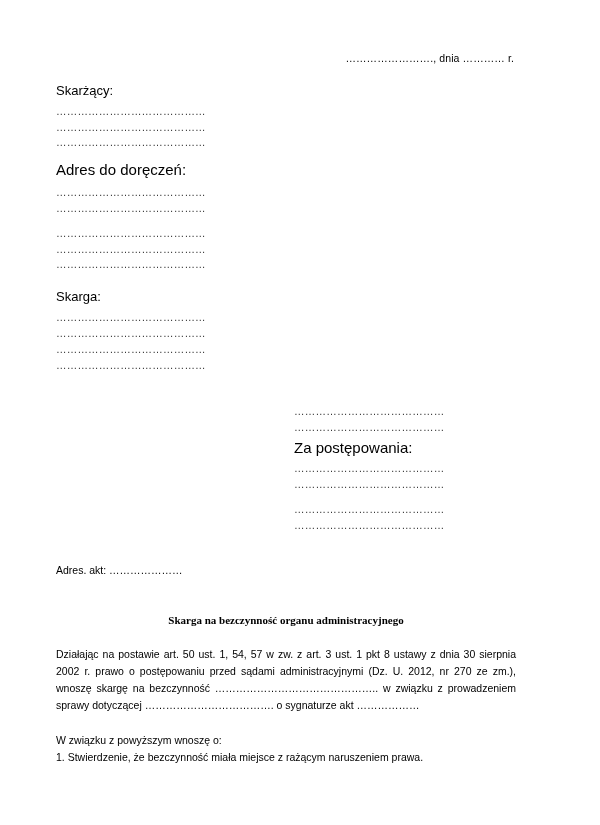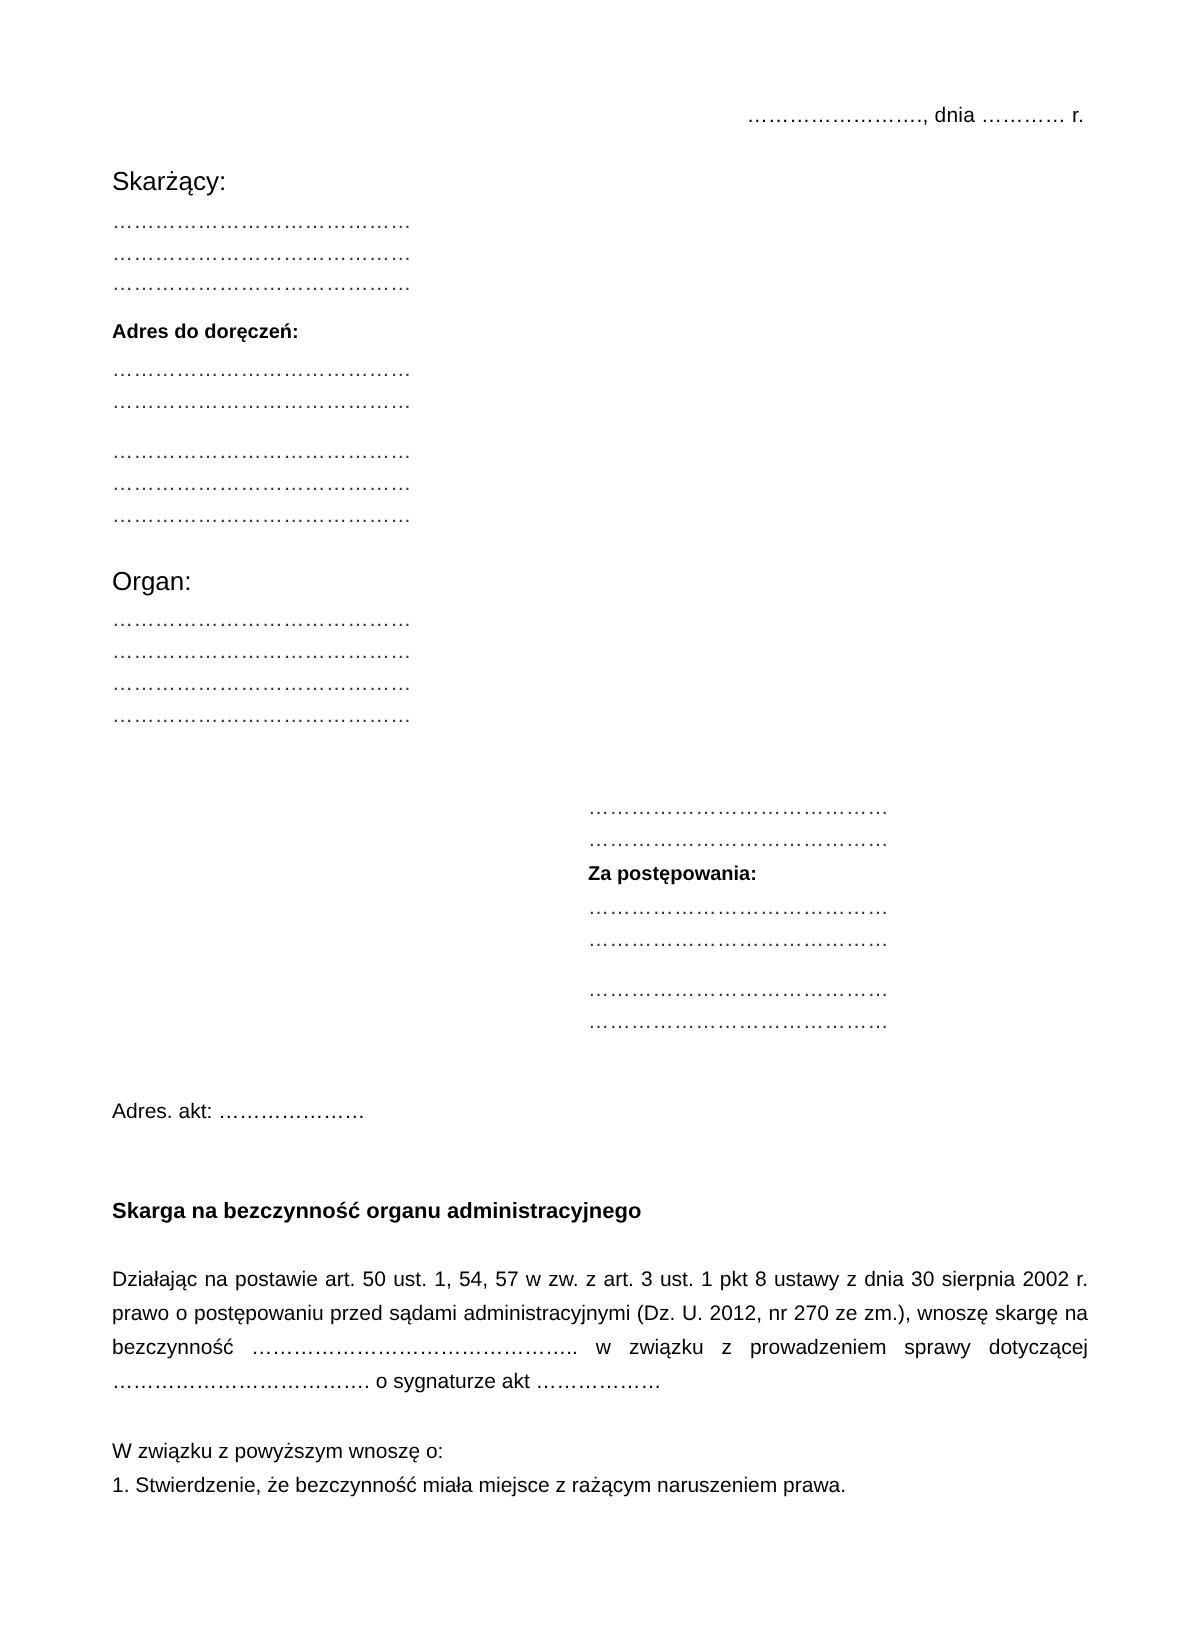--- a/index.html
+++ b/index.html
@@ -13,41 +13,41 @@
     font-family: "Liberation Sans", sans-serif;
     color: #000000;
     position: relative;
     overflow: hidden;
   }
   .page {
     position: relative;
     width: 600px;
     height: 825px;
     box-sizing: border-box;
-    padding: 52px 56px 20px 56px;
+    padding: 52px 84px 20px 56px;
   }
   .dateline {
     text-align: right;
     font-size: 10.5px;
     letter-spacing: 0.1px;
     margin: 0 0 18px 0;
     padding-right: 2px;
   }
   .blk {
     margin: 0 0 0 0;
   }
   .lbl {
     font-size: 13px;
     font-weight: normal;
     margin: 0 0 4px 0;
     line-height: 1.35;
   }
   .lbl-plain {
-    font-size: 10px;
-    font-weight: bold;
+    font-size: 15px;
+    font-weight: normal;
     margin: 0 0 4px 0;
     line-height: 1.35;
   }
   .dots {
     font-size: 10.5px;
     line-height: 1.52;
     letter-spacing: 0.2px;
     white-space: nowrap;
     margin: 0;
     color: #333333;
@@ -61,23 +61,25 @@
   }
   .right-block .dots { letter-spacing: 0.25px; }
   .right-block .lbl-plain { margin-top: 2px; margin-bottom: 3px; }
 
   .sygn {
     font-size: 10.5px;
     margin: 30px 0 0 0;
   }
 
   .title {
+    text-align: center;
     font-size: 11px;
     font-weight: bold;
     margin: 38px 0 0 0;
+    font-family: Liberation Serif, serif;
   }
 
   .para {
     font-size: 10.5px;
     line-height: 1.62;
     text-align: justify;
     margin: 20px 0 0 0;
   }
   .para.tight { margin-top: 18px; }
   .para-line {
@@ -117,21 +119,21 @@
 
   <div class="blk">
     <div class="dots">……………………………………</div>
     <div class="dots">……………………………………</div>
     <div class="dots">……………………………………</div>
   </div>
 
   <div class="gap-md"></div>
 
   <div class="blk">
-    <div class="lbl">Organ:</div>
+    <div class="lbl">Skarga:</div>
     <div class="dots">……………………………………</div>
     <div class="dots">……………………………………</div>
     <div class="dots">……………………………………</div>
     <div class="dots">……………………………………</div>
   </div>
 
   <div class="right-block">
     <div class="dots">……………………………………</div>
     <div class="dots">……………………………………</div>
     <div class="lbl-plain">Za postępowania:</div>

